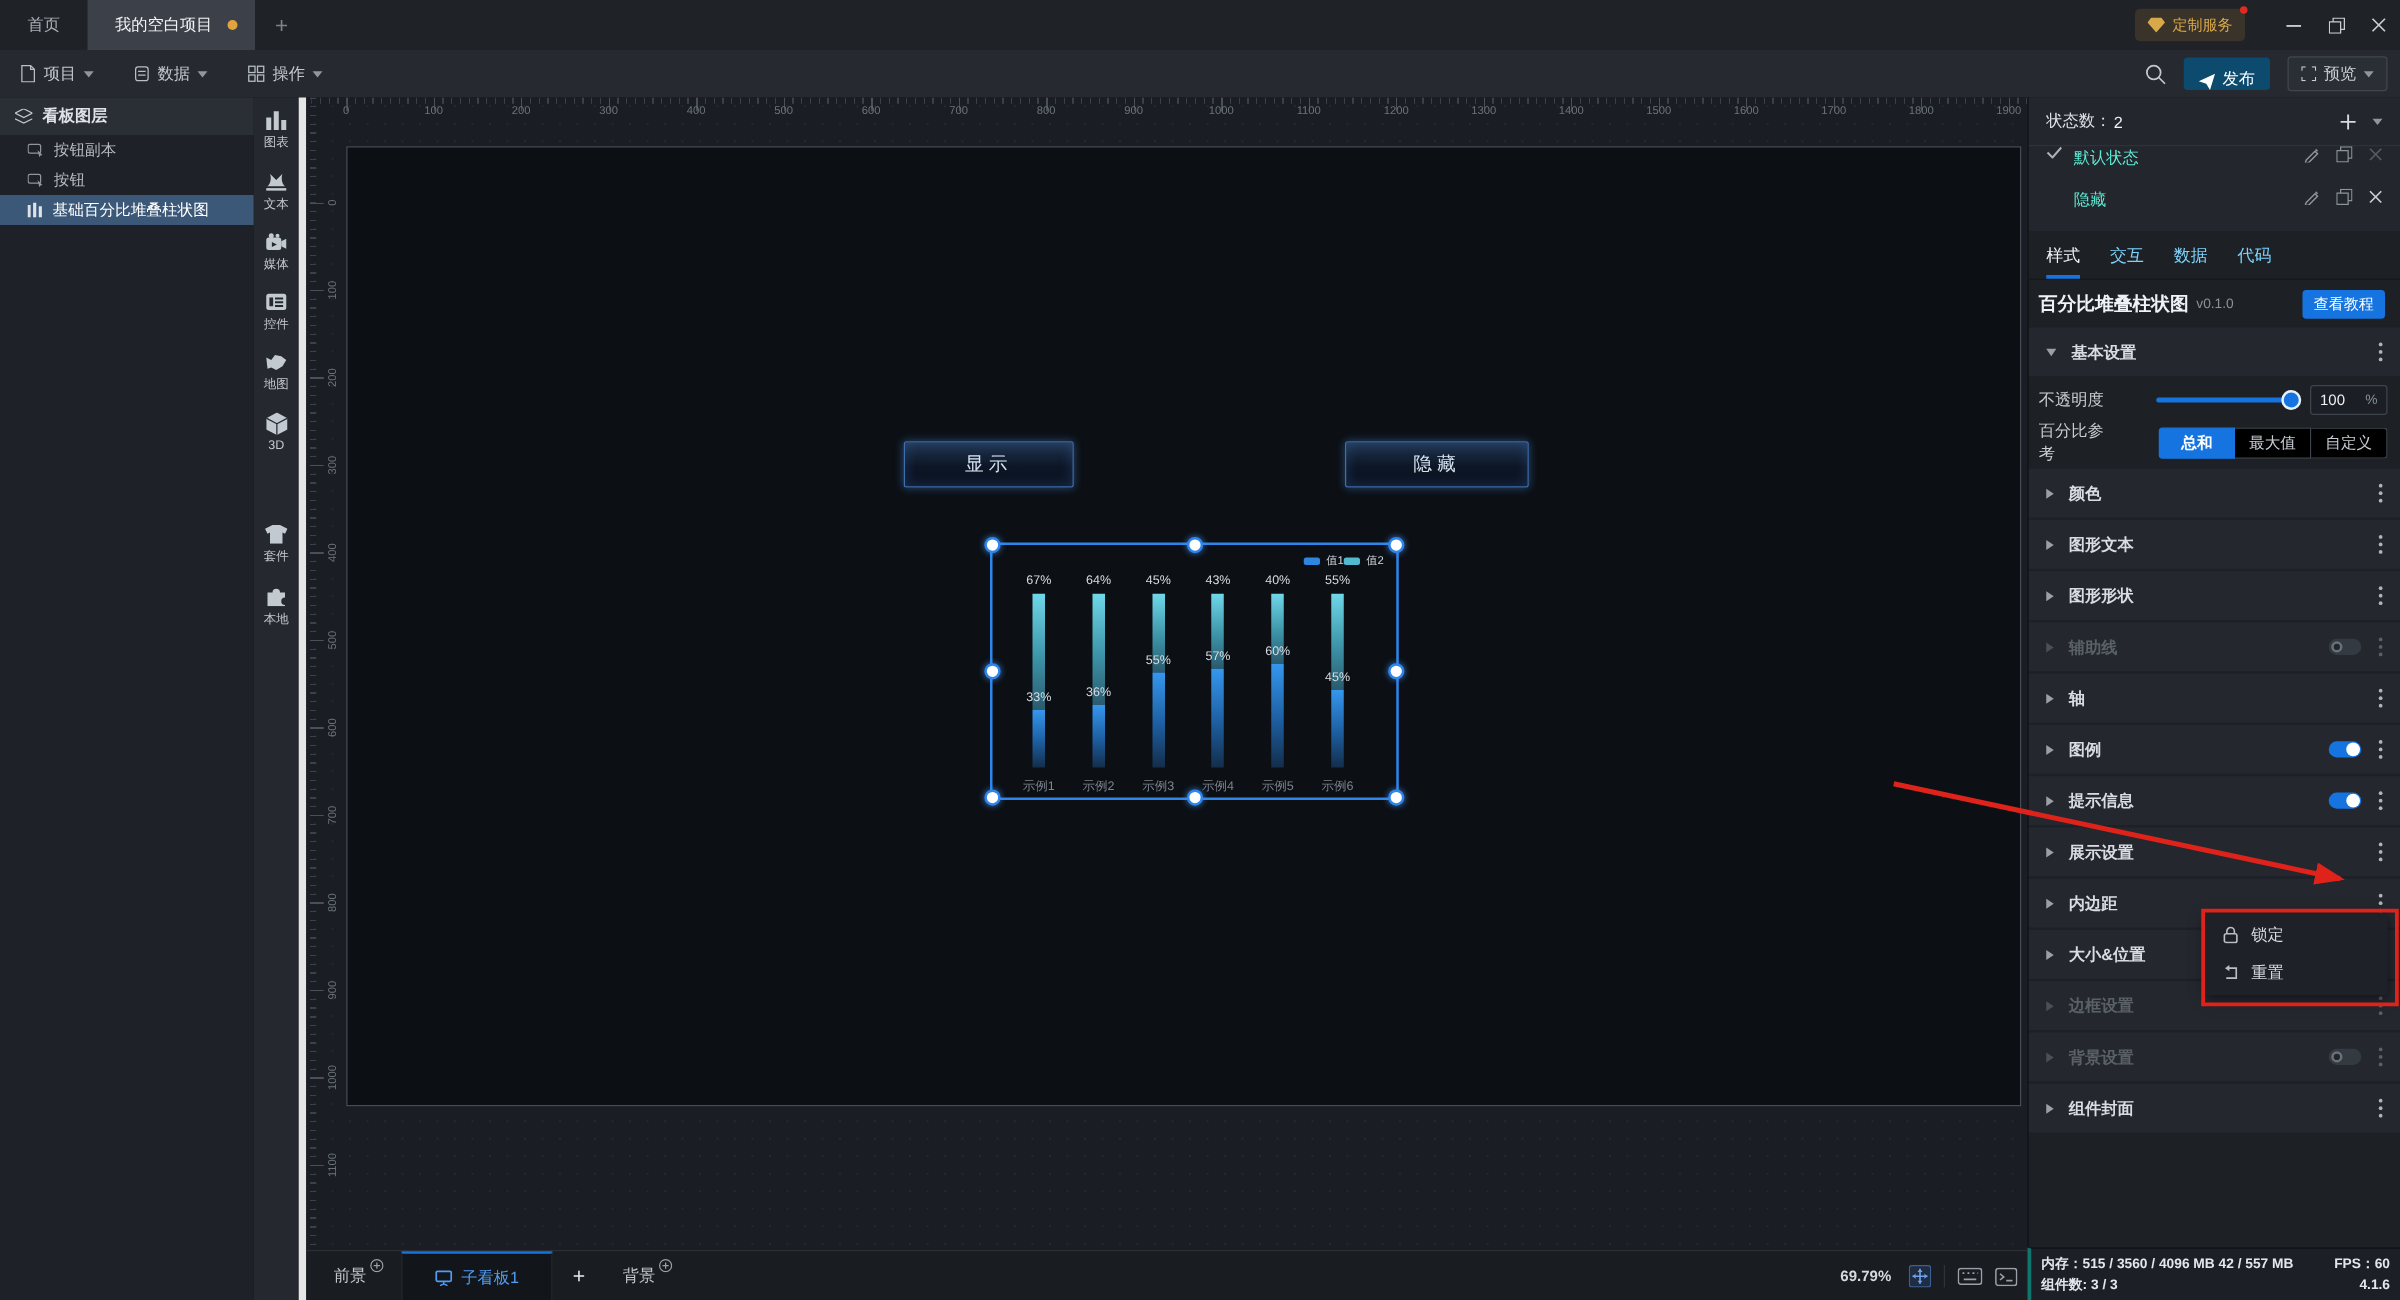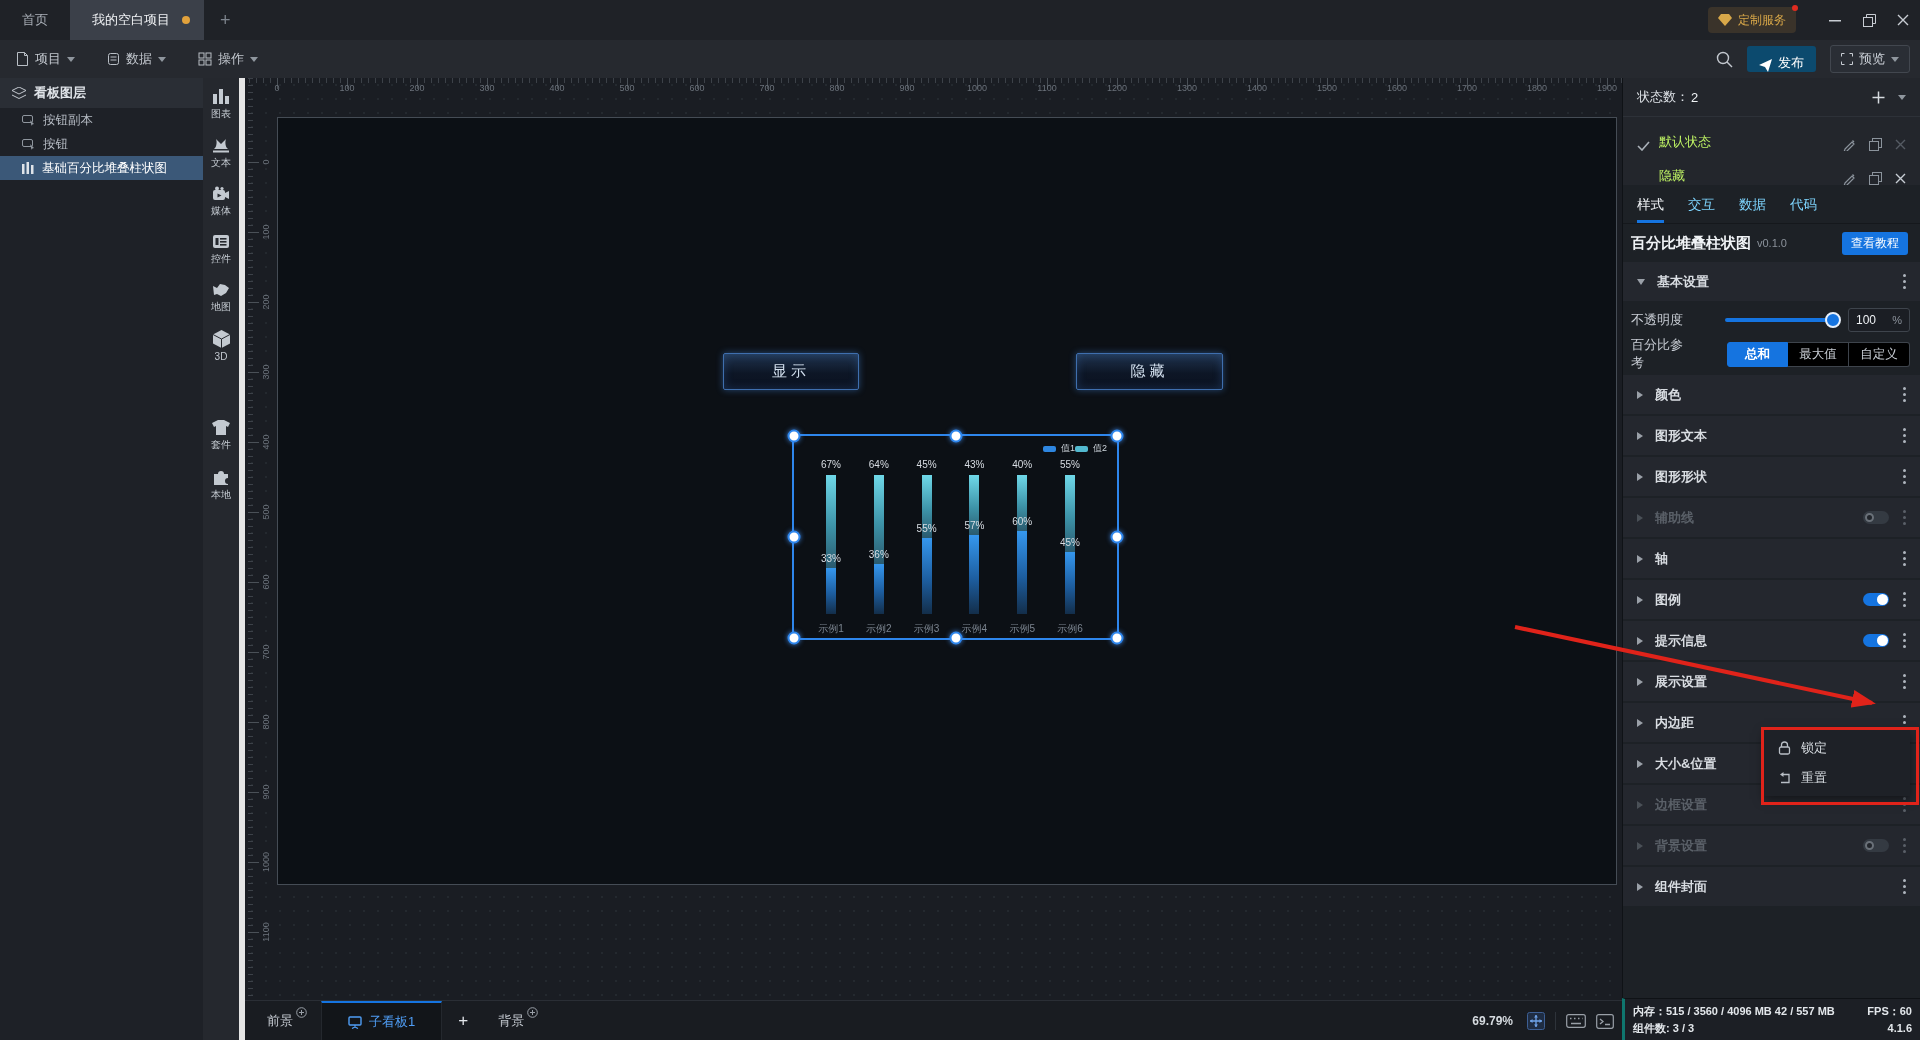--- a/index.html
+++ b/index.html
@@ -80,21 +80,21 @@
   .bb-tab{display:flex;align-items:center;gap:7px;padding:0 26px;background:#121519;border-top:2px solid #1574e0;border-left:1px solid #24282e;border-right:1px solid #24282e;color:#4f9df5;font-size:13px;box-sizing:border-box;}
   .bb-plus{display:flex;align-items:center;padding:0 16px;color:#e3e7eb;font-size:17px;}
   .bb-right{margin-left:auto;display:flex;align-items:center;gap:10px;padding-right:8px;}
   .bb-zoom{font-size:12px;font-weight:bold;color:#d6dbe0;margin-right:4px;}
   .bb-div{width:1px;height:18px;background:#2e333a;}
 
   
   .rightpanel{left:1622px;top:78px;width:298px;height:920px;background:#1d2126;border-left:1px solid #0f1216;box-sizing:border-box;}
   .rp-states{background:#23262c;}
   .rp-states-header{height:38px;display:flex;align-items:center;padding:0 14px;font-size:13px;color:#dfe3e8;border-bottom:1px solid #2d3138;}
-  .rp-state{height:34px;display:flex;align-items:flex-end;padding:0 14px;font-size:13px;color:#bef264;}
+  .rp-state{height:34px;display:flex;align-items:flex-start;padding:0 14px;font-size:13px;color:#5eead4;}
   .rp-icons{margin-left:auto;display:flex;gap:13px;align-items:center;}
   .rp-tabs{height:38px;display:flex;align-items:flex-end;gap:24px;padding:0 14px;background:#1d2126;border-bottom:1px solid #15181c;}
   .rp-tab{font-size:13.5px;color:#7dd3fc;padding-bottom:9px;position:relative;}
   .rp-tab.active{color:#f0f3f6;}
   .rp-tab.active::after{content:'';position:absolute;left:0;right:0;bottom:0;height:3px;background:#1574e0;}
   .rp-title{height:38px;display:flex;align-items:center;padding:0 12px 0 8px;}
   .rp-title .t{font-size:15px;font-weight:bold;color:#f0f3f6;}
   .rp-title .v{font-size:11px;color:#8b929b;margin-left:6px;}
   .btn-tutorial{margin-left:auto;background:#1574e0;color:#fff;font-size:12px;border-radius:3px;height:23px;display:flex;align-items:center;padding:0 9px;}
   .sec-row{height:39px;margin-bottom:2px;background:#24272e;display:flex;align-items:center;padding:0 14px;box-sizing:border-box;}

